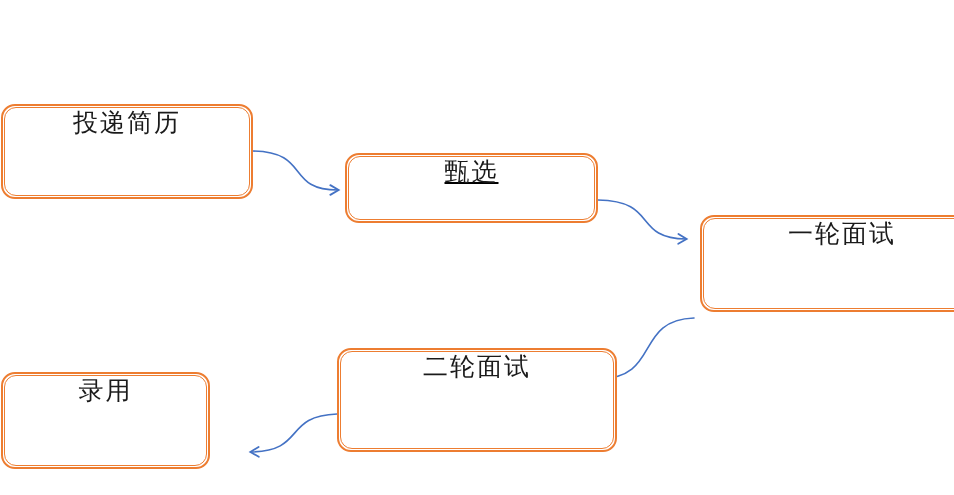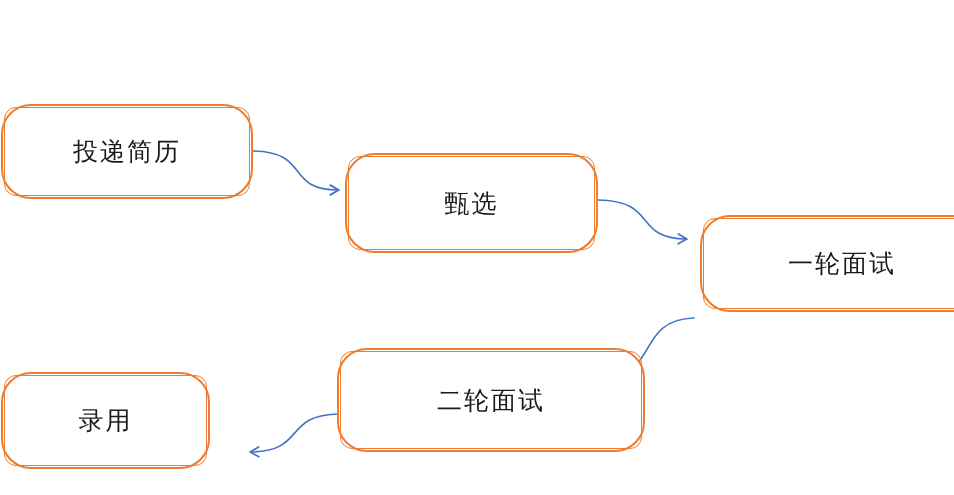--- a/index.html
+++ b/index.html
@@ -39,46 +39,45 @@
   }
   .connector-layer path.edge {
     fill: none;
     stroke: var(--connector);
     stroke-width: 1.6;
     stroke-linecap: round;
   }
   .node {
     position: absolute;
     border: 2.5px solid var(--node-border);
-    border-radius: 30px;
+    border-radius: 14px;
     background: var(--background);
     display: flex;
-    align-items: center;
     justify-content: center;
   }
   .node::before {
     content: "";
     position: absolute;
     inset: 1px;
     border: 1px solid var(--node-border);
     border-radius: 12px;
     pointer-events: none;
   }
   .node-label {
     font-family: "Liberation Serif", "DejaVu Serif", serif;
     font-size: 25px;
     color: var(--node-text);
     letter-spacing: 2px;
     white-space: nowrap;
   }
   
   .node-submit    { left: 1px;   top: 104px; width: 252px; height: 95px; }
-  .node-screen    { left: 345px; top: 153px; width: 253px; height: 100px; }
+  .node-screen    { left: 345px; top: 153px; width: 253px; height: 70px; text-decoration: underline; }
   .node-first     { left: 700px; top: 215px; width: 284px; height: 97px; }
-  .node-second    { left: 337px; top: 348px; width: 308px; height: 104px; }
+  .node-second    { left: 337px; top: 348px; width: 280px; height: 104px; }
   .node-hire      { left: 1px;   top: 372px; width: 209px; height: 97px; }
 </style>
 </head>
 <body>
 
 <div class="canvas">
 
 
   <svg class="connector-layer" viewBox="0 0 954 495" xmlns="http://www.w3.org/2000/svg">
     <defs>

